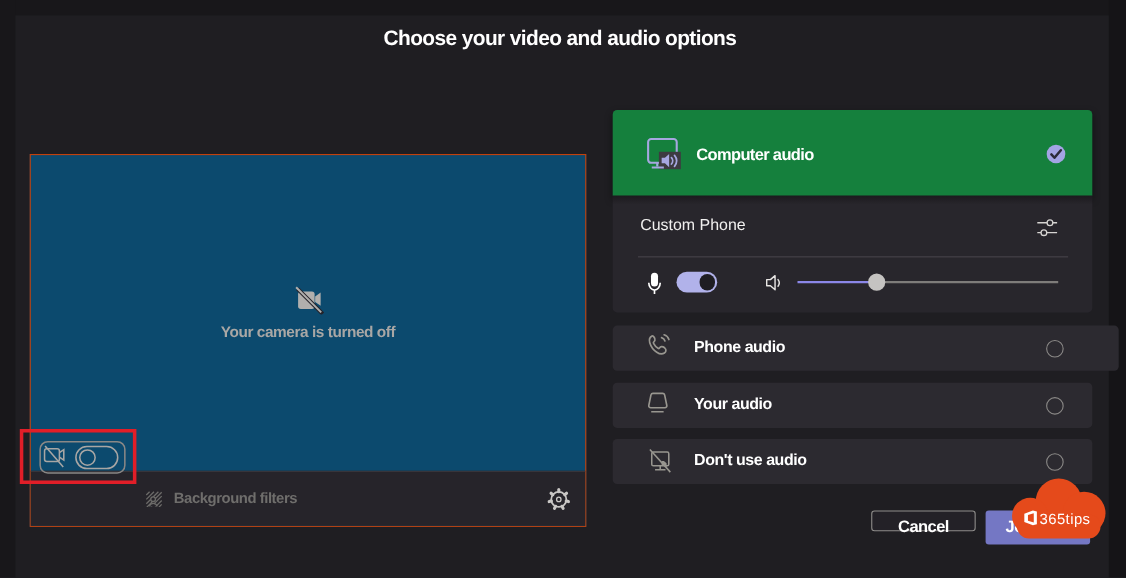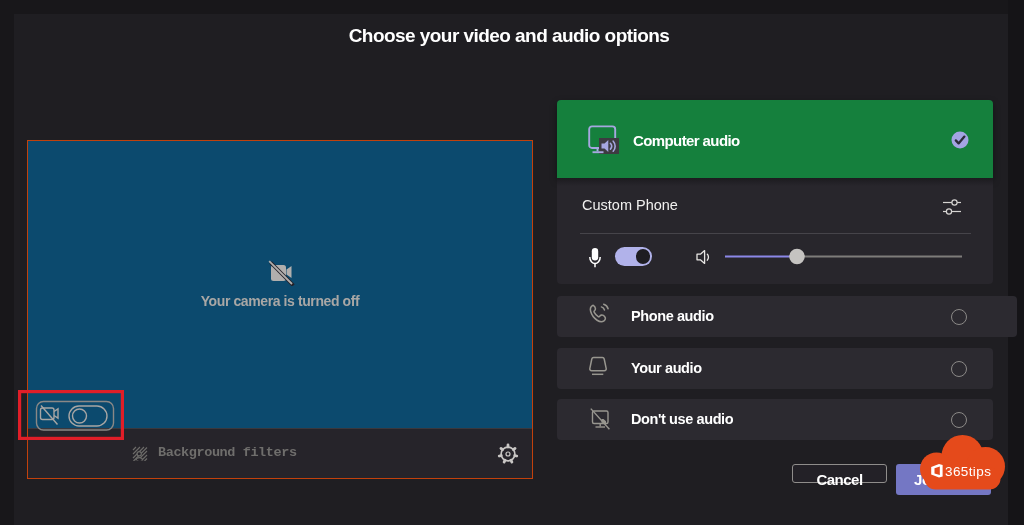--- a/index.html
+++ b/index.html
@@ -1,21 +1,21 @@
 <!DOCTYPE html>
 <html><head><meta charset="utf-8">
 <style>
 html,body{margin:0;padding:0;}
 body{width:1024px;height:525px;background:#1f1e22;font-family:"Liberation Sans",sans-serif;overflow:hidden;position:relative;}
 .abs{position:absolute;}
 #title{left:0;top:25px;width:1018px;text-align:center;color:#fff;font-size:19px;font-weight:bold;letter-spacing:-0.55px;}
 #panel{left:27px;top:100px;width:506px;height:339px;background:#0c4a6e;border:1px solid #c2410c;box-sizing:border-box;margin-top:40px;}
 #camtxt{left:0;top:152px;width:100%;text-align:center;color:#a9a7a5;font-weight:bold;font-size:14px;letter-spacing:-0.4px;}
 #bar{left:0;bottom:0;width:100%;height:49px;background:#26242a;border-top:1px solid #3a383e;}
-#bgf{left:130px;top:0;color:#6f6e6c;font-weight:bold;font-size:13.5px;letter-spacing:-0.4px;line-height:47px;font-family:Liberation Mono, monospace;}
+#bgf{left:130px;top:0;color:#6f6e6c;font-weight:bold;font-size:13.5px;letter-spacing:-0.4px;line-height:47px;}
 #card1{left:557px;top:100px;width:436px;height:78px;background:#15803d;border-radius:4px 4px 0 0;box-shadow:0 3px 7px rgba(0,0,0,0.4);}
 #card1 .lbl{left:76px;top:0;line-height:81px;color:#fff;font-weight:bold;font-size:15px;letter-spacing:-0.6px;}
 #card2{left:557px;top:178px;width:436px;height:106px;background:#28262c;border-radius:0 0 4px 4px;}
 #card2::before{content:"";position:absolute;left:0;top:0;width:100%;height:8px;background:linear-gradient(rgba(18,17,20,0.55),rgba(18,17,20,0));}
 #custom{left:25px;top:19px;color:#f1f0ef;font-size:14.5px;}
 #divider{left:23px;top:55px;width:391px;height:1px;background:#46444a;}
 .row{left:557px;width:436px;height:41px;background:#2c2a30;border-radius:4px;}
 .row .lbl{left:74px;top:0;line-height:41px;color:#fff;font-weight:bold;font-size:14.5px;letter-spacing:-0.4px;}
 .radio{left:394px;top:12.5px;width:16px;height:16px;border:1.5px solid #8b8987;border-radius:50%;box-sizing:border-box;}
 #cancel{left:792px;top:464px;width:95px;height:19px;box-sizing:border-box;border:1px solid #8f8d8b;border-radius:3px;background:#232127;color:#fff;font-weight:bold;font-size:15px;letter-spacing:-0.5px;text-align:center;line-height:30px;}

